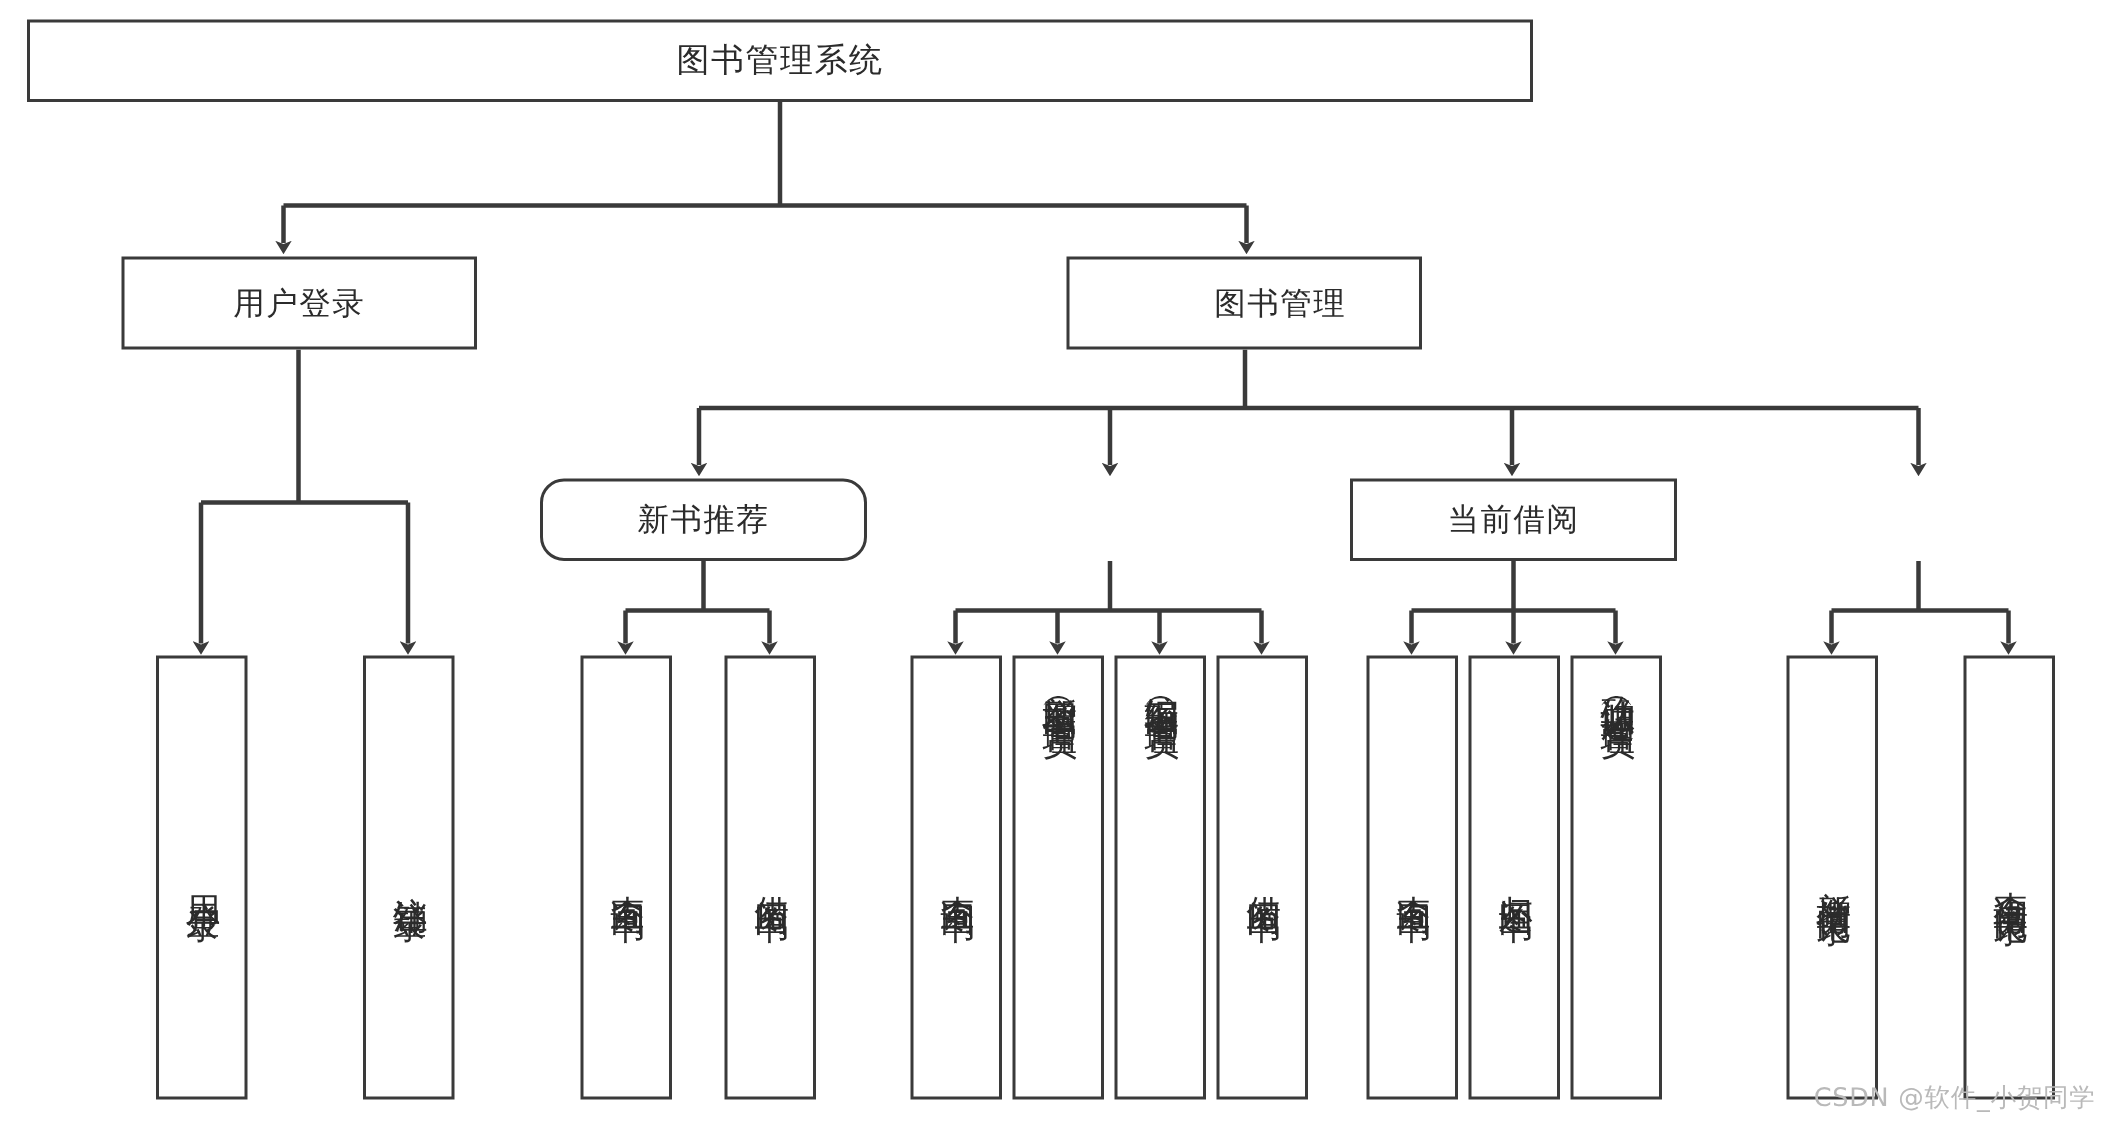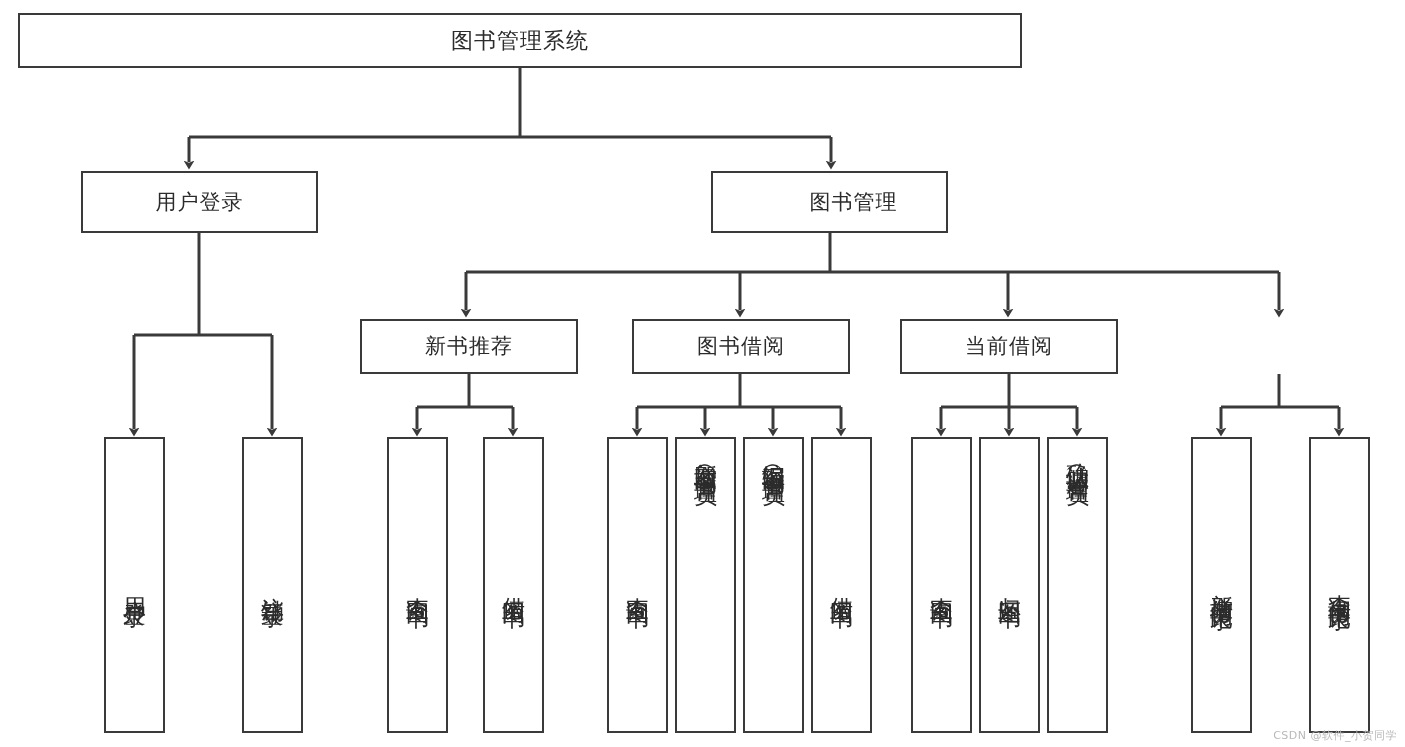--- a/index.html
+++ b/index.html
@@ -65,21 +65,21 @@
     white-space: nowrap;
   }
   .node.v.centered {
     align-items: center;
     padding-top: 0;
   }
   #watermark {
     position: absolute;
     right: 8px;
     bottom: 4px;
-    font-size: 11px;
+    font-size: 17px;
     color: #b9b9b9;
     white-space: nowrap;
     z-index: 5;
     letter-spacing: 0.5px;
   }
 </style>
 </head>
 <body>
 
 <div id="stage">
@@ -138,25 +138,22 @@
     <span class="lbl">图书管理系统</span>
   </div>
 
   <div class="node h" style="left:81px; top:171px; width:237px; height:62px;">
     <span class="lbl">用户登录</span>
   </div>
   <div class="node h" style="left:711px; top:171px; width:237px; height:62px;padding-left:48px;">
     <span class="lbl">图书管理</span>
   </div>
 
-  <div class="node h" style="left:360px; top:319px; width:218px; height:55px;">
+  <div class="node h" style="left:360px; top:319px; width:218px; height:55px;border-radius:16px;">
     <span class="lbl">新书推荐</span>
-  </div>
-  <div class="node h" style="left:632px; top:319px; width:218px; height:55px;">
-    <span class="lbl">图书借阅</span>
   </div>
   <div class="node h" style="left:900px; top:319px; width:218px; height:55px;">
     <span class="lbl">当前借阅</span>
   </div>
 
   <div class="node v centered" style="left:104px; top:437px; width:61px; height:296px;">
     <span class="lbl">用户登录</span>
   </div>
   <div class="node v centered" style="left:242px; top:437px; width:61px; height:296px;">
     <span class="lbl">注销登录</span>

